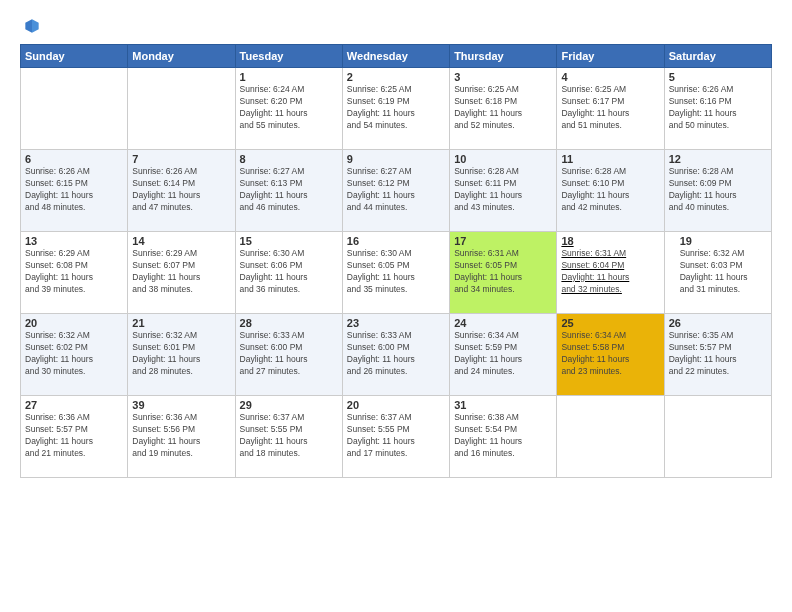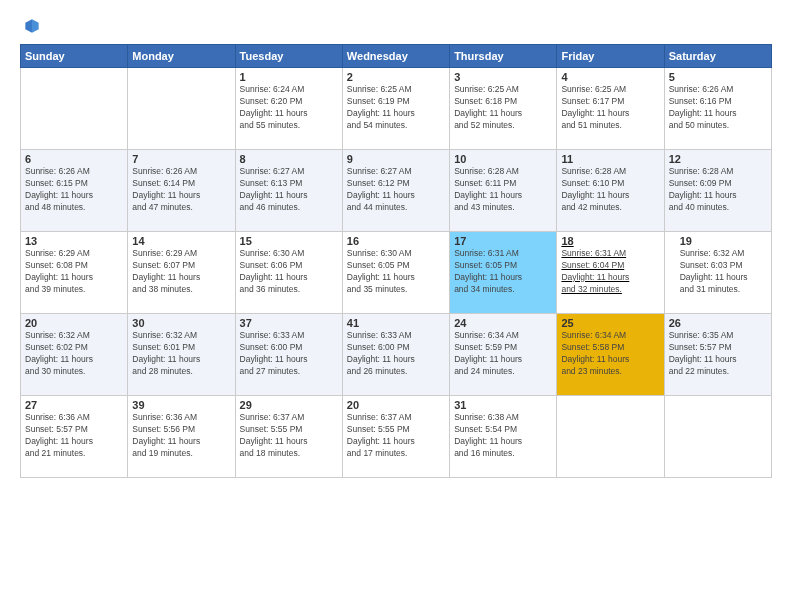--- a/index.html
+++ b/index.html
@@ -256,21 +256,21 @@
 Daylight: 11 hours
 and 36 minutes.</div>
           </td>
           <td style="background: rgb(255, 255, 255);">
             <span class="day-num">16</span>
             <div class="day-detail" style="white-space: pre-line;">Sunrise: 6:30 AM
 Sunset: 6:05 PM
 Daylight: 11 hours
 and 35 minutes.</div>
           </td>
-          <td style="background: #7dd3fc; margin-left: 48px;">
+          <td style="background: #bef264; margin-left: 48px;">
             <span class="day-num">17</span>
             <div class="day-detail" style="white-space: pre-line;">Sunrise: 6:31 AM
 Sunset: 6:05 PM
 Daylight: 11 hours
 and 34 minutes.</div>
           </td>
           <td style="background: rgb(255, 255, 255); text-decoration: underline;">
             <span class="day-num">18</span>
             <div class="day-detail" style="white-space: pre-line;">Sunrise: 6:31 AM
 Sunset: 6:04 PM
@@ -287,35 +287,35 @@
         </tr>
         <tr>
           <td style="background: rgb(240, 244, 250); margin-top: 46px;">
             <span class="day-num">20</span>
             <div class="day-detail" style="white-space: pre-line;">Sunrise: 6:32 AM
 Sunset: 6:02 PM
 Daylight: 11 hours
 and 30 minutes.</div>
           </td>
           <td style="background: rgb(240, 244, 250);">
-            <span class="day-num">30</span>
+            <span class="day-num">21</span>
             <div class="day-detail" style="white-space: pre-line;">Sunrise: 6:32 AM
 Sunset: 6:01 PM
 Daylight: 11 hours
 and 28 minutes.</div>
           </td>
           <td style="background: rgb(240, 244, 250);">
-            <span class="day-num">37</span>
+            <span class="day-num">28</span>
             <div class="day-detail" style="white-space: pre-line;">Sunrise: 6:33 AM
 Sunset: 6:00 PM
 Daylight: 11 hours
 and 27 minutes.</div>
           </td>
           <td style="background: rgb(240, 244, 250);">
-            <span class="day-num">41</span>
+            <span class="day-num">23</span>
             <div class="day-detail" style="white-space: pre-line;">Sunrise: 6:33 AM
 Sunset: 6:00 PM
 Daylight: 11 hours
 and 26 minutes.</div>
           </td>
           <td style="background: rgb(240, 244, 250);">
             <span class="day-num">24</span>
             <div class="day-detail" style="white-space: pre-line;">Sunrise: 6:34 AM
 Sunset: 5:59 PM
 Daylight: 11 hours

